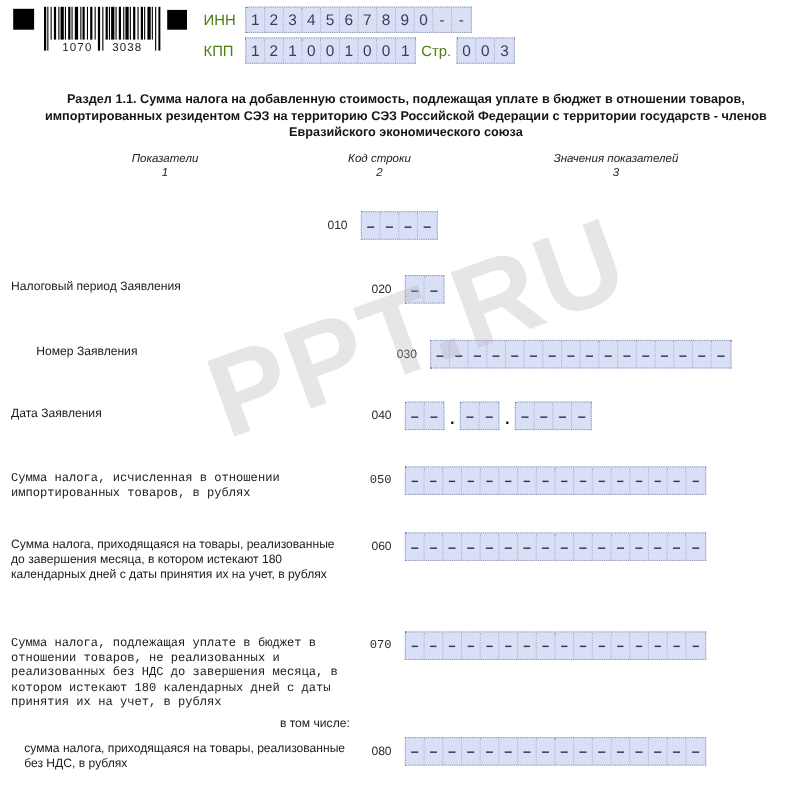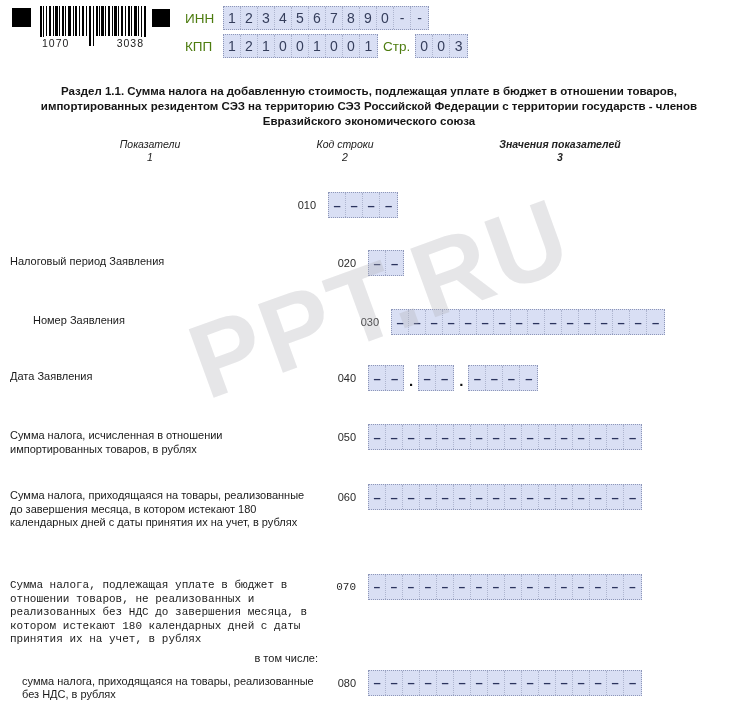--- a/index.html
+++ b/index.html
@@ -14,21 +14,21 @@
   }
 
   
   .corner-sq { position:absolute; background:#000; }
   .corner-sq.left  { left:12px; top:8px;  width:19px; height:19px; }
   .corner-sq.right { left:152px; top:9px; width:18px; height:18px; }
   .barcode { position:absolute; left:40px; top:6px; width:106px; height:48px; }
   .barcode svg { display:block; }
   .barcode-nums {
     position:absolute; left:0; top:31px; width:106px;
-    display:flex; justify-content:space-between; gap:14px;
+    display:flex; justify-content:center; gap:14px;
     background:transparent;
     font-size:10.5px; color:#1a1a1a; letter-spacing:1px;
   }
   .barcode-nums span { background:#fff; padding:0 2px; }
 
   
   .id-block { position:absolute; left:185px; top:6px; }
   .id-row { display:flex; align-items:center; margin-bottom:4px; height:24px; }
   .id-label { font-size:13.5px; color:#4d7c0f; margin-right:7px; min-width:31px; }
   .id-label.page-label { margin-left:5px; margin-right:5px; min-width:0; }
@@ -57,34 +57,34 @@
     text-align:center; font-weight:bold;
     font-size:11.5px; line-height:15px; color:#151515;
   }
   .section-title .inner { max-width:664px; margin:0 auto; }
 
   
   .col-headers { position:absolute; top:138px; left:0; width:738px; font-style:italic; font-size:10.5px; color:#222; }
   .col-headers .col { position:absolute; text-align:center; line-height:13px; }
   .col-headers .col1 { left:10px;  width:280px; }
   .col-headers .col2 { left:290px; width:110px; }
-  .col-headers .col3 { left:430px; width:260px;font-weight:bold; }
+  .col-headers .col3 { left:430px; width:260px; }
 
   
   .rows { position:absolute; top:192px; left:10px; width:718px; }
   .form-row {
     display:grid;
     grid-template-columns:318px 40px auto;
     align-items:start;
   }
   .form-row:nth-child(1) { min-height:58px; }
   .form-row:nth-child(2) { min-height:59px; }
   .form-row:nth-child(3) { min-height:56px;margin-left:23px; }
   .form-row:nth-child(4) { min-height:59px; }
-  .form-row:nth-child(5) { min-height:60px; }
+  .form-row:nth-child(5) { min-height:60px;font-family:Liberation Mono, monospace; }
   .form-row:nth-child(6) { min-height:90px; }
   .form-row:nth-child(7) { min-height:68px;font-family:Liberation Mono, monospace; }
   .form-row:nth-child(8) { min-height:23px;text-align:right; }
   .form-row:nth-child(9) { min-height:52px; }
   .row-label { font-size:11px; line-height:13.5px; padding-top:5px; padding-right:10px; color:#1a1a1a; }
   .form-row.sub .row-label { padding-left:12px; }
   .row-code { font-size:11px; color:#2a2a2a; text-align:right; padding-right:12px; line-height:26px; }
   .row-field { display:flex; align-items:center; }
   .date-dot { font-weight:bold; font-size:15px; color:#111; margin:0 5px; transform:translateY(2px); }
 

